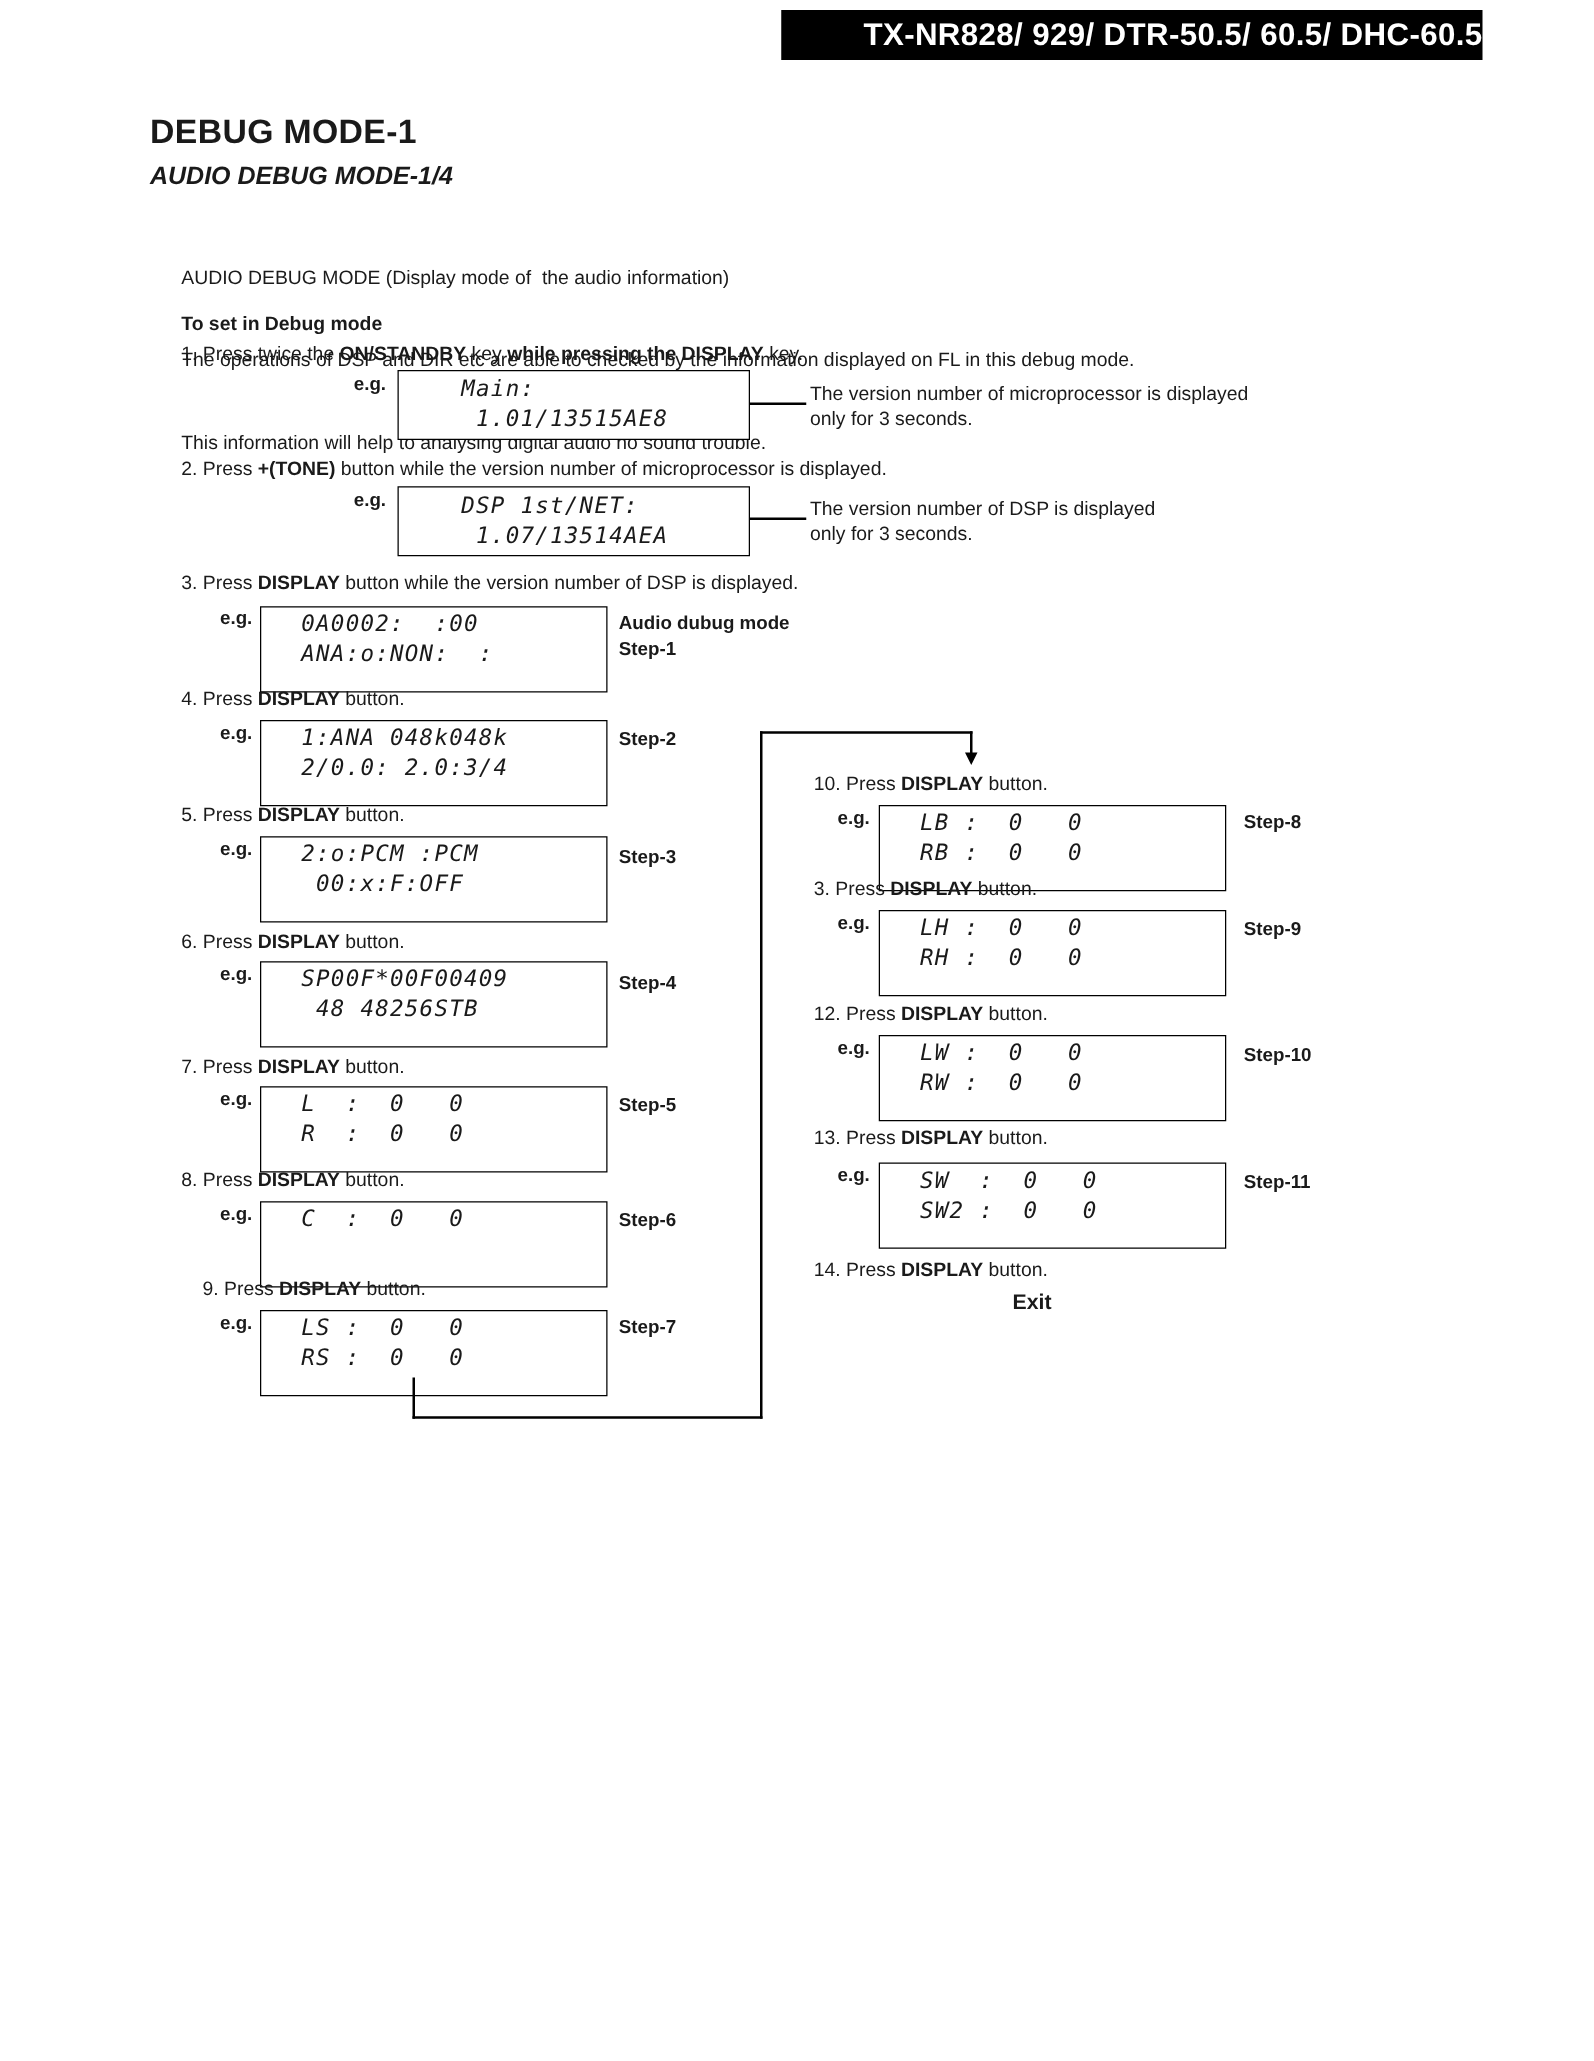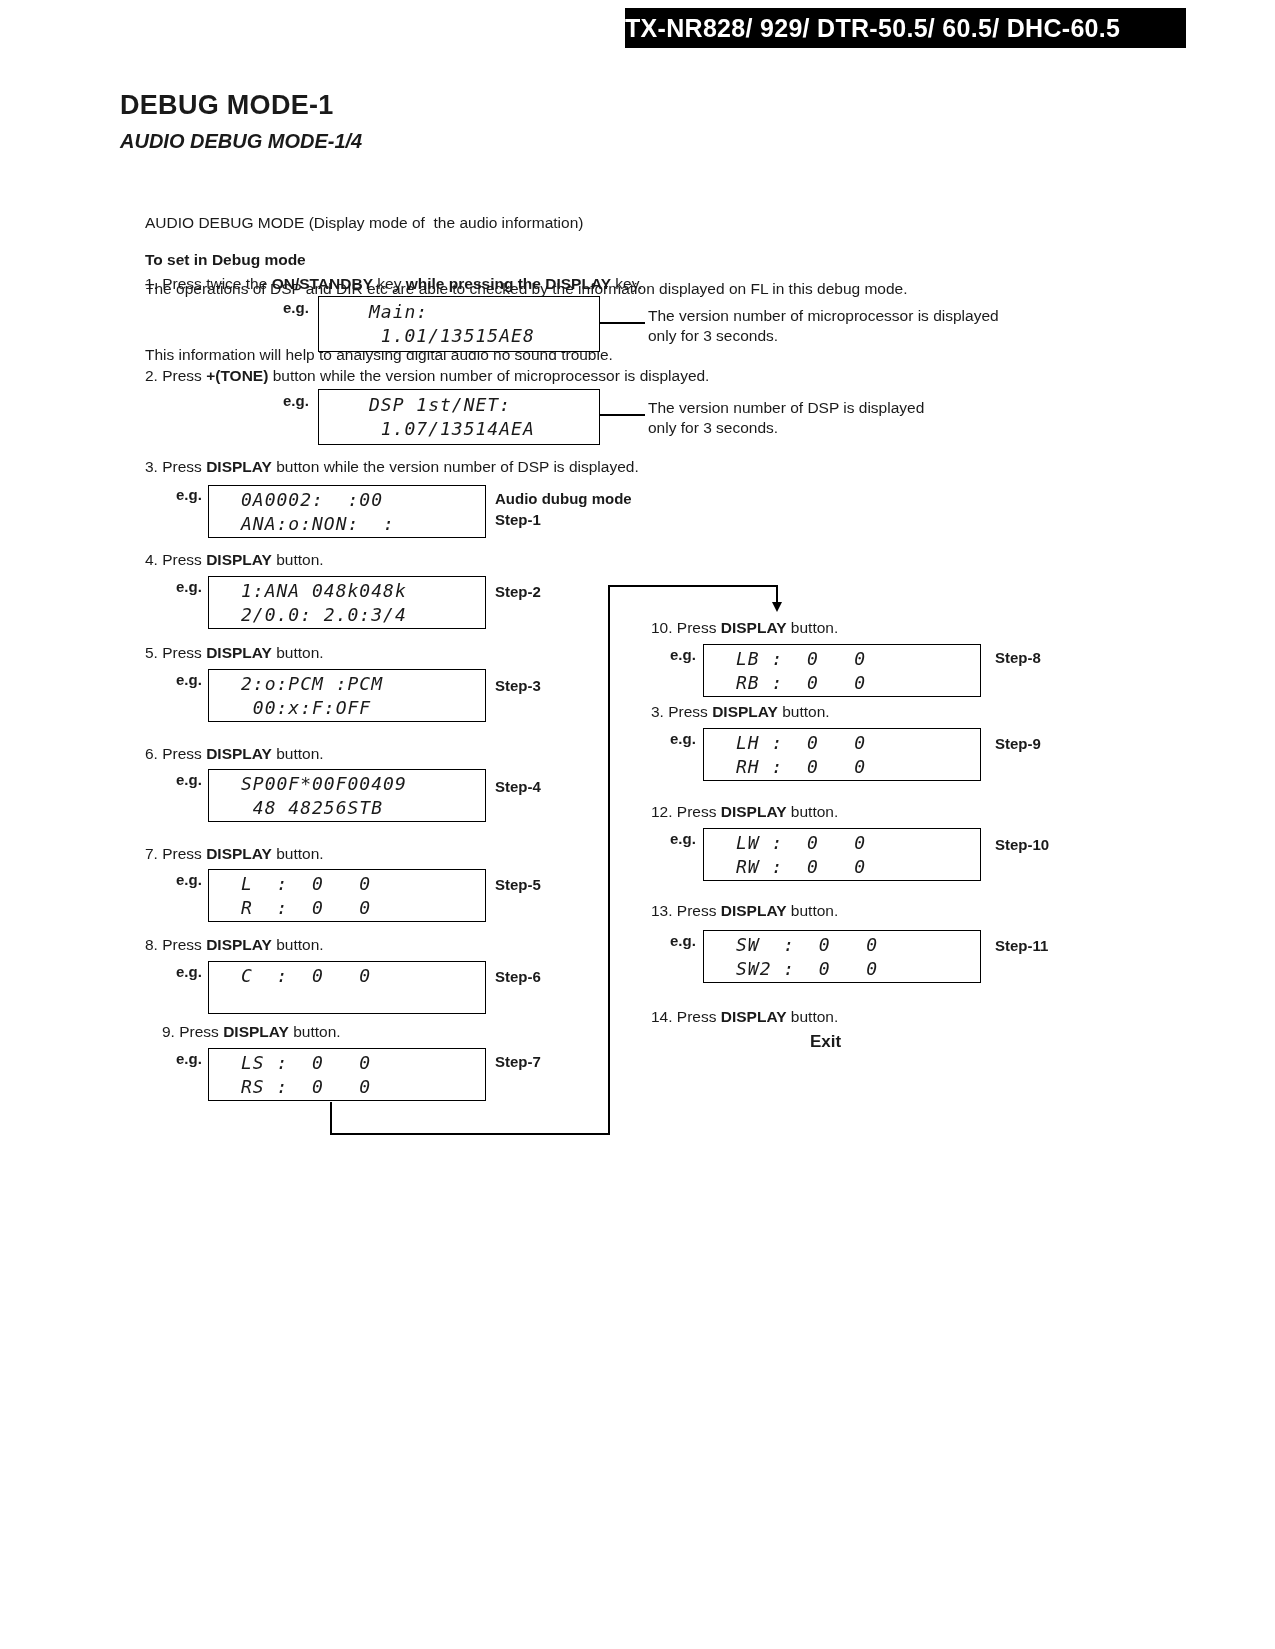--- a/index.html
+++ b/index.html
@@ -2,34 +2,34 @@
 <html><head>
 <meta charset="utf-8">
 <style>
   * { margin:0; padding:0; box-sizing:border-box; }
   html,body { background:#ffffff; }
   body { font-family:"Liberation Sans", sans-serif; color:#1a1a1a; }
   .page { position:relative; width:1275px; height:1649px; background:#fff; overflow:hidden; }
 
   .banner { position:absolute; left:625px; top:8px; width:561px; height:40px;
             background:#000; color:#fff; font-weight:bold; font-size:25px;
-            line-height:40px; text-align:left; letter-spacing:0.3px; }
+            line-height:40px; text-align:right; letter-spacing:0.3px; }
 
   .title    { position:absolute; left:120px; top:90px;  font-size:27px; font-weight:bold; letter-spacing:0.3px; }
   .subtitle { position:absolute; left:120px; top:130px; font-size:20px; font-weight:bold;font-style:italic; }
 
   .intro   { position:absolute; left:145px; top:168px; font-size:15.5px; line-height:22px; white-space:pre-wrap; }
   .sechead { position:absolute; left:145px; top:251px; font-size:15.5px; font-weight:bold; }
 
   .instr { position:absolute; font-size:15.5px; white-space:nowrap; }
   .eg    { position:absolute; font-size:15px; font-weight:bold; }
 
   .flbox { position:absolute; border:1.5px solid #000; background:#fff; }
   .flbox.v { width:282px; height:56px; padding:3px 0 0 50px; }
-  .flbox.d { width:278px; height:53px; padding:2px 0 6px 32px; }
+  .flbox.d { width:278px; height:69px; padding:2px 0 6px 32px; }
   .fltext { font-family:"DejaVu Sans Mono", monospace; font-style:italic;
             font-size:18px; letter-spacing:1px; line-height:24px; white-space:pre; }
 
   .steplabel { position:absolute; font-size:15px; font-weight:bold; line-height:21px; }
   .note      { position:absolute; font-size:15.5px; line-height:20px; }
 
   .hline, .vline { position:absolute; background:#000; }
   .arrowdown { position:absolute; width:0; height:0;
                border-left:5px solid transparent; border-right:5px solid transparent;
                border-top:10px solid #000; }

